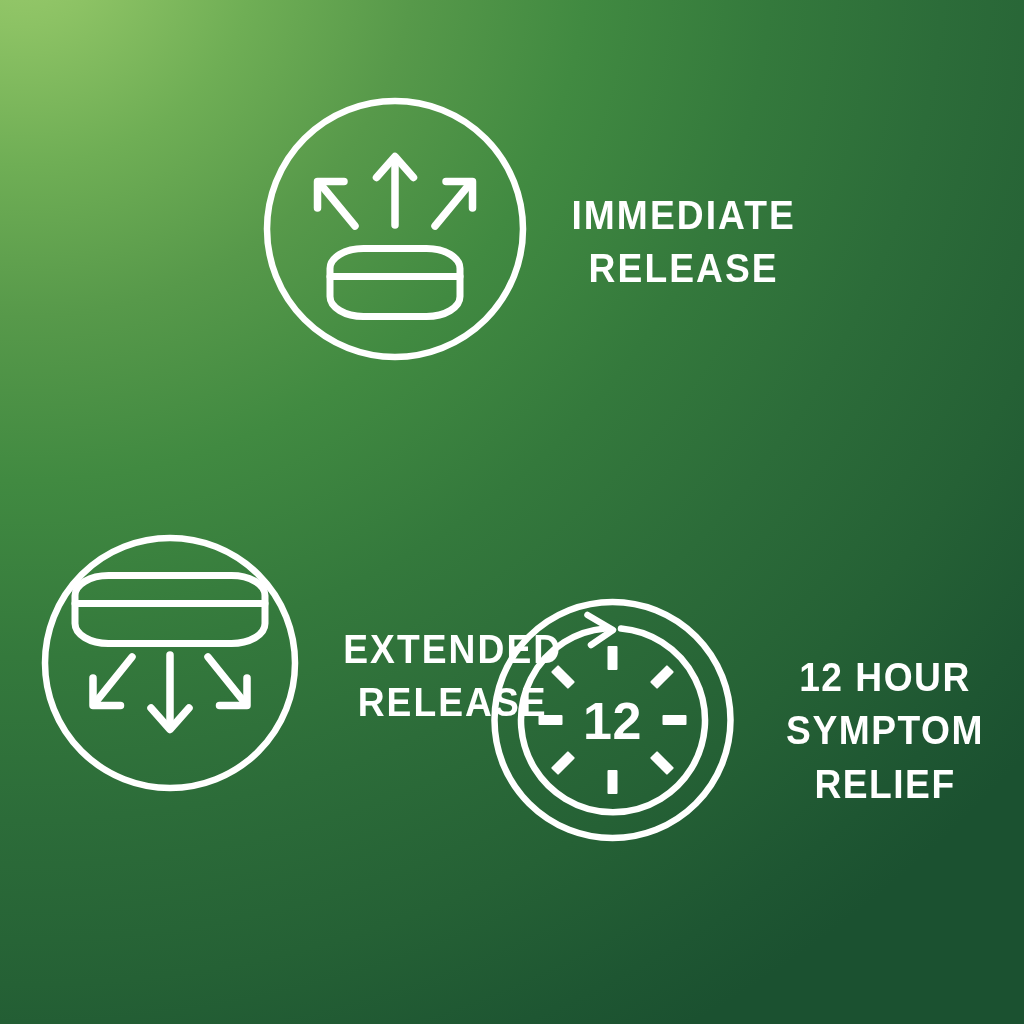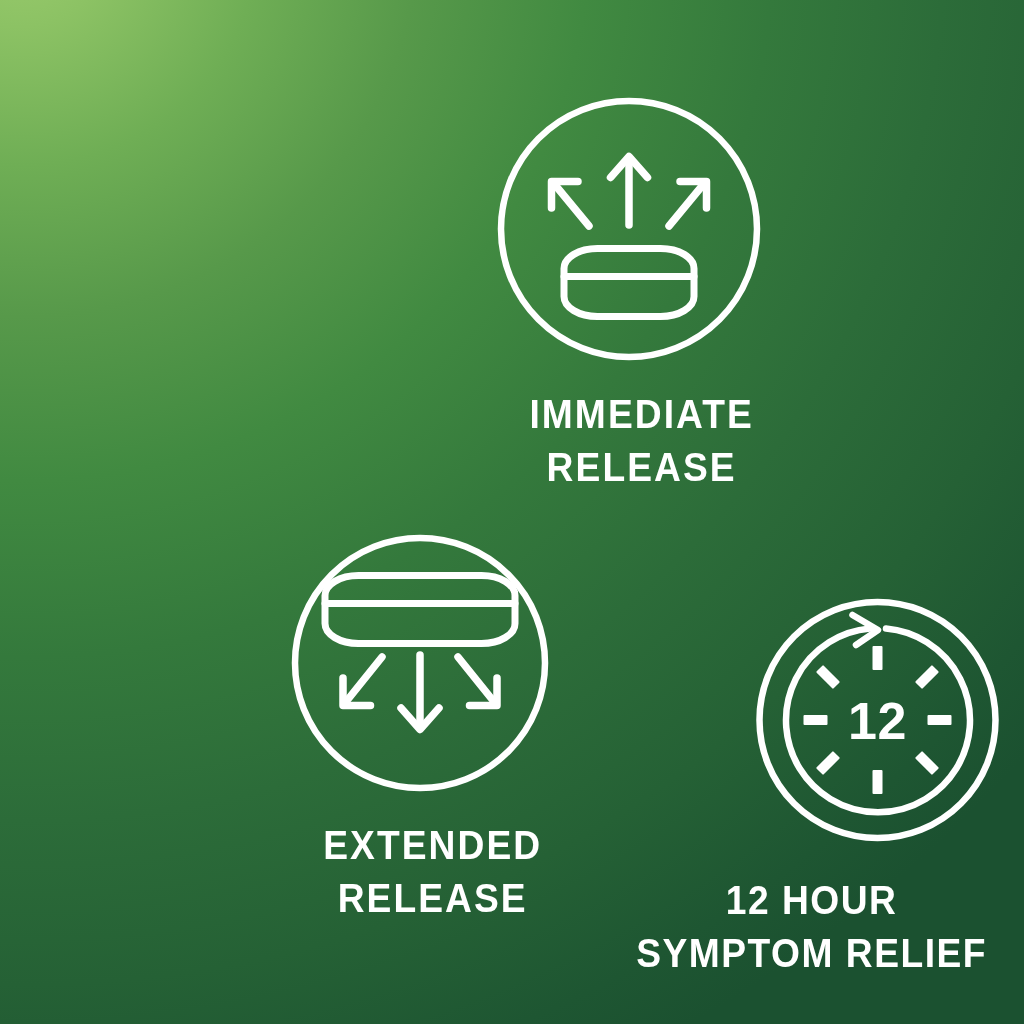--- a/index.html
+++ b/index.html
@@ -32,22 +32,23 @@
         #256135 83%,
         #1e5632 94%,
         #1b5130 100%
       );
     overflow: hidden;
   }
 
   .feature {
     position: absolute;
     display: flex;
-    flex-direction: column;
-    align-items: flex-end;
+    flex-direction: row;
+    align-items: center;
+    gap: 35px;
   }
 
   
   #feature-immediate {
     left: 262px;
     top: 96px;
     width: 500px;
   }
   #feature-extended {
     left: 40px;

